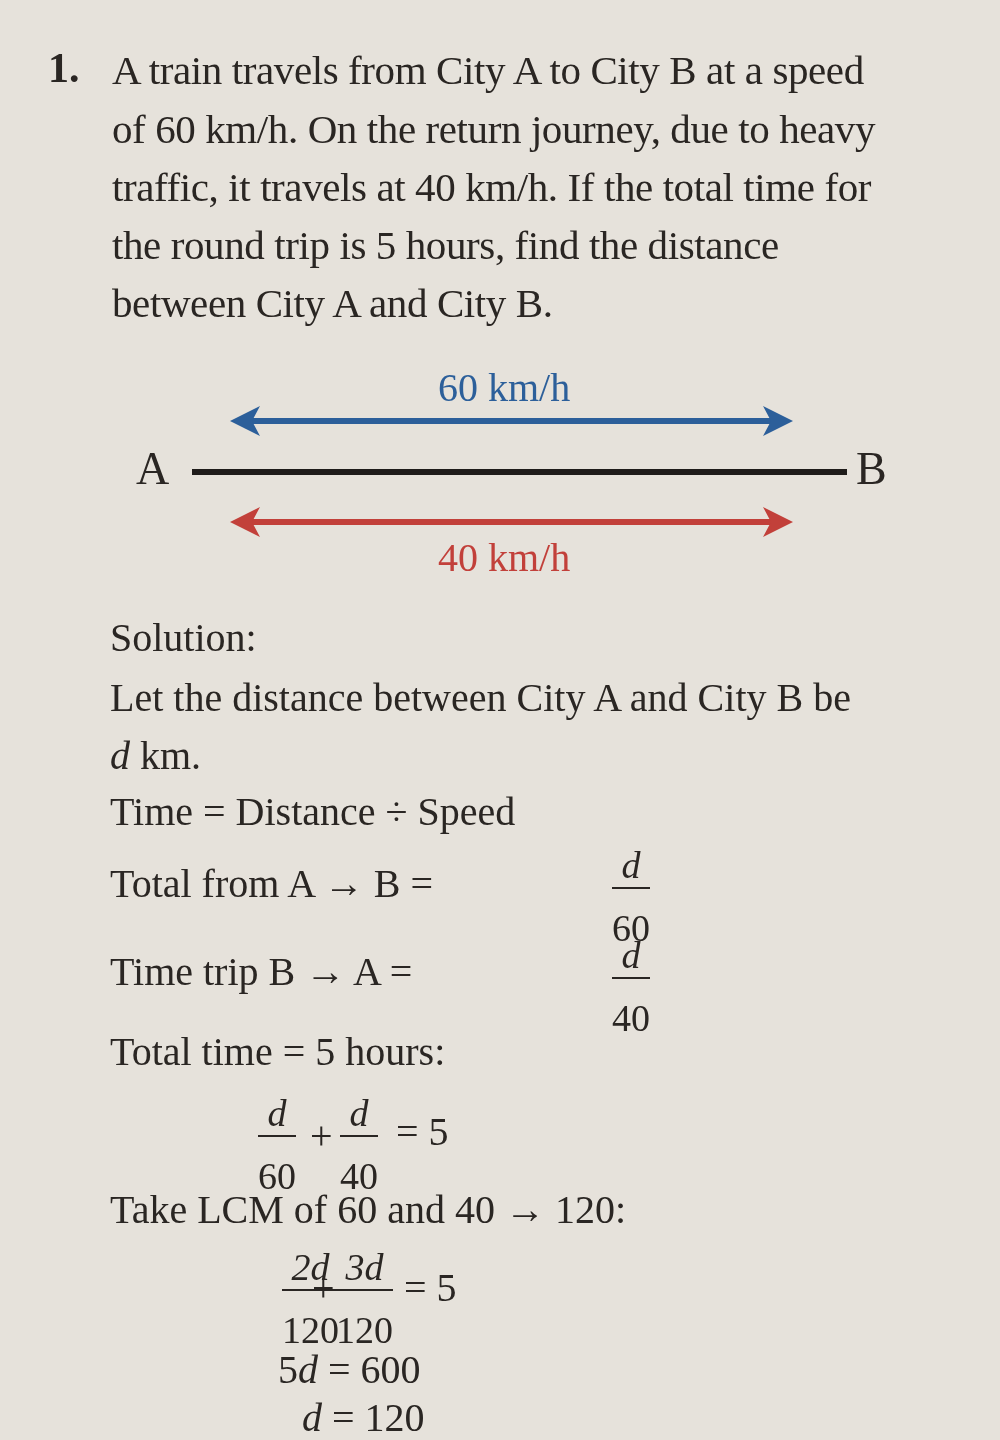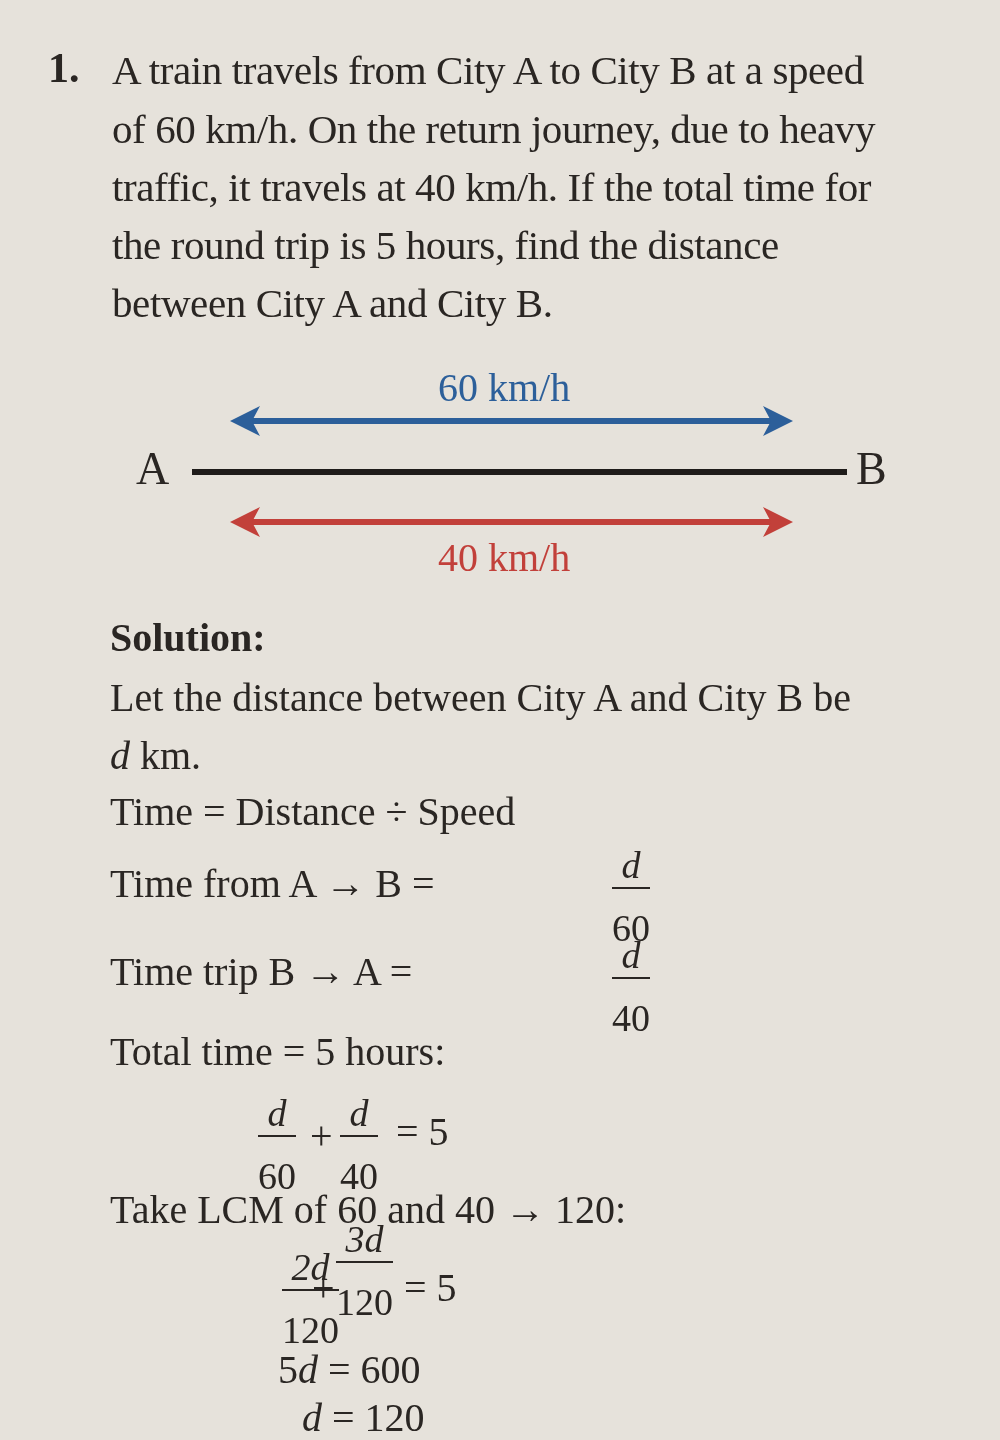--- a/index.html
+++ b/index.html
@@ -9,21 +9,21 @@
     font-family:"Liberation Serif","DejaVu Serif",serif;
     color:#2a2623;
     position:relative;
   }
   .abs { position:absolute; white-space:nowrap; }
   .q-num { left:48px; top:44px; font-size:42px; font-weight:bold; }
   .q-line { left:112px; font-size:41px; letter-spacing:-0.4px; }
   .diagram { position:absolute; left:0; top:350px; width:904px; height:250px;text-align:right; }
   .lbl-blue { color:#2c5f9a; font-size:40px; }
   .lbl-red { color:#c2403a; font-size:40px;font-family:Liberation Serif, serif; }
-  .sol-head { left:110px; top:614px; font-size:40px; font-weight:bold;text-align:right; }
+  .sol-head { left:110px; top:614px; font-size:40px; font-weight:normal;text-align:right; }
   .txt { left:110px; font-size:40px; }
   .frac { position:absolute; display:inline-flex; flex-direction:column; align-items:center; font-size:38px; line-height:1; }
   .frac .num { font-style:italic; padding:0 4px 3px; }
   .frac .bar { height:2px; background:#2a2623; align-self:stretch; }
   .frac .den { padding-top:20px; }
   .op { position:absolute; font-size:40px; }
   i { font-style:italic; }
 </style>
 </head>
 <body>
@@ -55,21 +55,21 @@
   <div class="abs" style="left:136px; top:92px; font-size:46px;">A</div>
   <div class="abs" style="left:856px; top:92px; font-size:46px;">B</div>
   <div class="abs lbl-red" style="left:438px; top:184px;">40 km/h</div>
 </div>
 
 <div class="abs sol-head">Solution:</div>
 <div class="abs txt" style="top:674px">Let the distance between City A and City B be</div>
 <div class="abs txt" style="top:732px"><i>d</i><span> km.</span></div>
 <div class="abs txt" style="top:788px">Time = Distance ÷ Speed</div>
 
-<div class="abs txt" style="top:860px">Time from A → B =</div>
+<div class="abs txt" style="top:860px">Total from A → B =</div>
 <div class="frac" style="left:612px; top:846px;">
   <span class="num">d</span>
     <span class="bar"></span>
     <span class="den">60</span>
 </div>
 
 <div class="abs txt" style="top:948px">Time trip B → A =</div>
 <div class="frac" style="left:612px; top:936px;">
   <span class="num">d</span>
     <span class="bar"></span>
@@ -95,21 +95,21 @@
 
 <div class="abs txt" style="top:1186px">Take LCM of 60 and 40 → 120:</div>
 
 <div>
   <div class="frac" style="left:250px; top:1248px;margin-left:32px;">
     <span class="num">2d</span>
       <span class="bar"></span>
       <span class="den">120</span>
   </div>
   <span class="op" style="left:312px; top:1264px;">+</span>
-  <div class="frac" style="left:336px; top:1220px;">
+  <div class="frac" style="left:336px; top:1248px;">
     <span class="num">3d</span>
       <span class="bar"></span>
       <span class="den">120</span>
   </div>
   <span class="op" style="left:404px; top:1264px;">= 5</span>
 </div>
 
 <div class="abs txt" style="left:278px; top:1346px;"><span>5</span><i>d</i><span> = 600</span></div>
 <div class="abs txt" style="left:302px; top:1394px;"><i>d</i><span> = 120</span></div>
 

